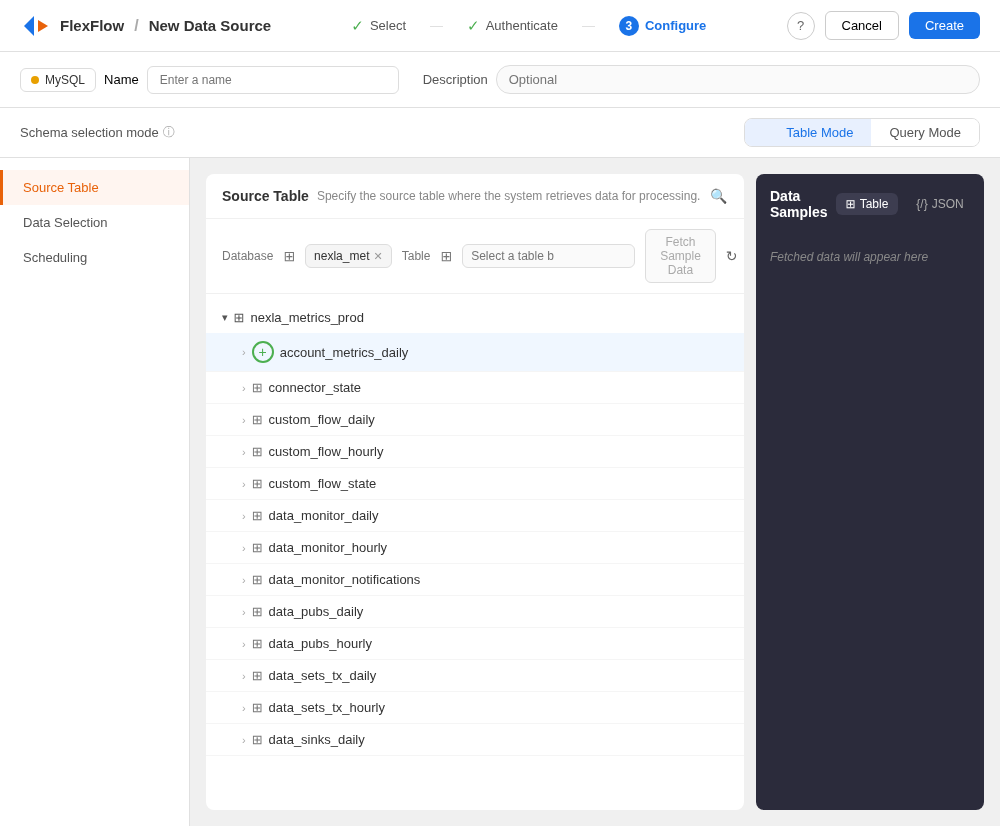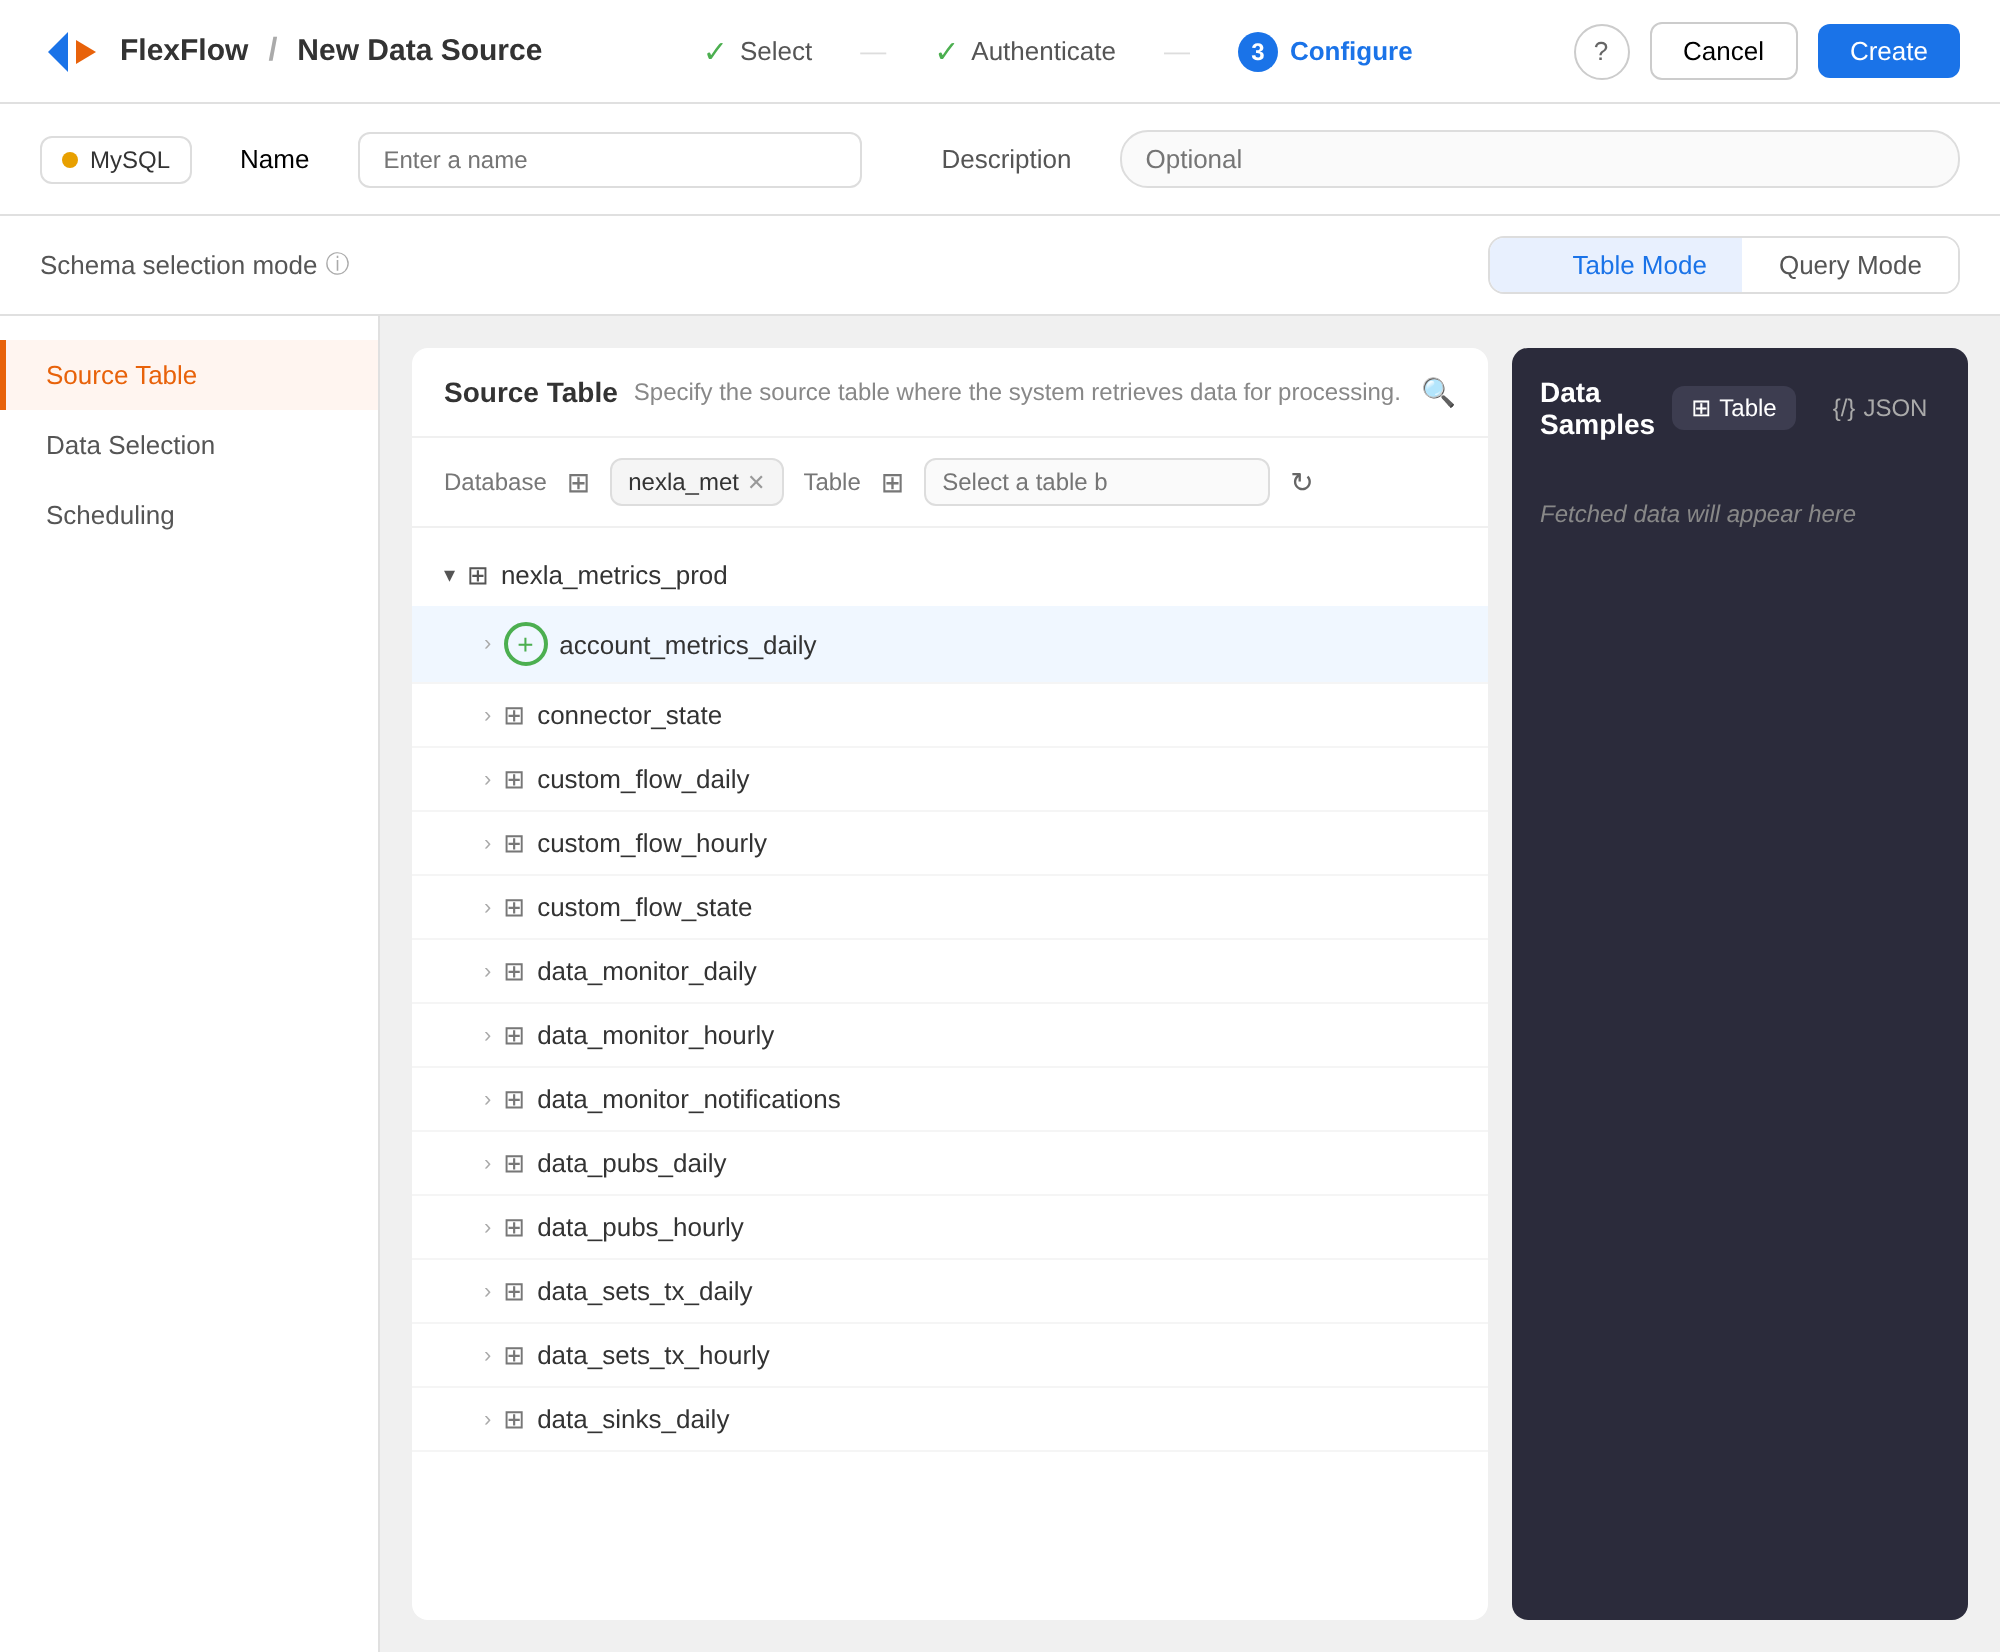--- a/index.html
+++ b/index.html
@@ -14,21 +14,21 @@
     .step { display: flex; align-items: center; gap: 6px; font-size: 13px; color: #999; }
     .step.active { color: #1a73e8; font-weight: 600; }
     .step.done { color: #555; }
     .step-num { width: 20px; height: 20px; border-radius: 50%; background: #1a73e8; color: #fff; display: flex; align-items: center; justify-content: center; font-size: 12px; font-weight: 700; }
     .header-actions { display: flex; align-items: center; gap: 10px; margin-left: auto; }
     .btn-cancel { padding: 6px 16px; border: 1px solid #ccc; border-radius: 6px; background: #fff; cursor: pointer; font-size: 13px; }
     .btn-create { padding: 6px 16px; border: none; border-radius: 6px; background: #1a73e8; color: #fff; cursor: pointer; font-size: 13px; font-weight: 500; text-align: right; }
     .help-icon { width: 28px; height: 28px; border: 1px solid #ccc; border-radius: 50%; display: flex; align-items: center; justify-content: center; cursor: pointer; color: #666; font-size: 13px; }
 
     
-    .name-bar { display: flex; align-items: center; background: #fff; border-bottom: 1px solid #e0e0e0; padding: 12px 20px; gap: 24px; height: 56px; }
+    .name-bar { display: flex; align-items: center; background: #fff; border-bottom: 1px solid #e0e0e0; padding: 12px 20px; gap: 8px; height: 56px; }
     .db-badge { display: flex; align-items: center; gap: 6px; border: 1px solid #ddd; border-radius: 6px; padding: 4px 10px; font-size: 12px; background: #fff; }
     .db-badge-dot { width: 8px; height: 8px; border-radius: 50%; background: #e8a000; }
     .name-label { font-size: 13px; color: #000000; }
     .name-input { border: 1px solid #ddd; border-radius: 6px; padding: 6px 12px; font-size: 12px; width: 252px; color: #0f172a; outline: none; }
     .desc-label { font-size: 13px; color: #555; margin-left: 16px; }
     .desc-input { border: 1px solid #ddd; border-radius: 14px; padding: 6px 12px; font-size: 13px; flex: 1; color: #999; outline: none; background: #fafafa; }
 
     
     .mode-bar { display: flex; align-items: center; background: #fff; border-bottom: 1px solid #e0e0e0; padding: 10px 20px; gap: 4px; height: 50px; }
     .mode-label { font-size: 13px; color: #555; display: flex; align-items: center; gap: 4px; }
@@ -183,20 +183,21 @@
         <div class="db-table-bar">
           <span class="bar-label">Database</span>
           <span style="color:#777; font-size:14px;">⊞</span>
           <div class="db-pill">
             <span>nexla_met</span>
             <span class="db-pill-x">✕</span>
           </div>
           <span class="bar-label">Table</span>
           <span style="color:#777; font-size:14px;">⊞</span>
           <input class="table-select" type="text" placeholder="Select a table b" style="">
+          <button class="fetch-btn">Fetch Sample Data</button>
           <span class="refresh-btn">↻</span>
         </div>
 
         <div class="tree-container">
           <div class="tree-root">
             <span class="tree-chevron">▾</span>
             <span class="tree-db-icon">⊞</span>
             <span>nexla_metrics_prod</span>
           </div>
 

